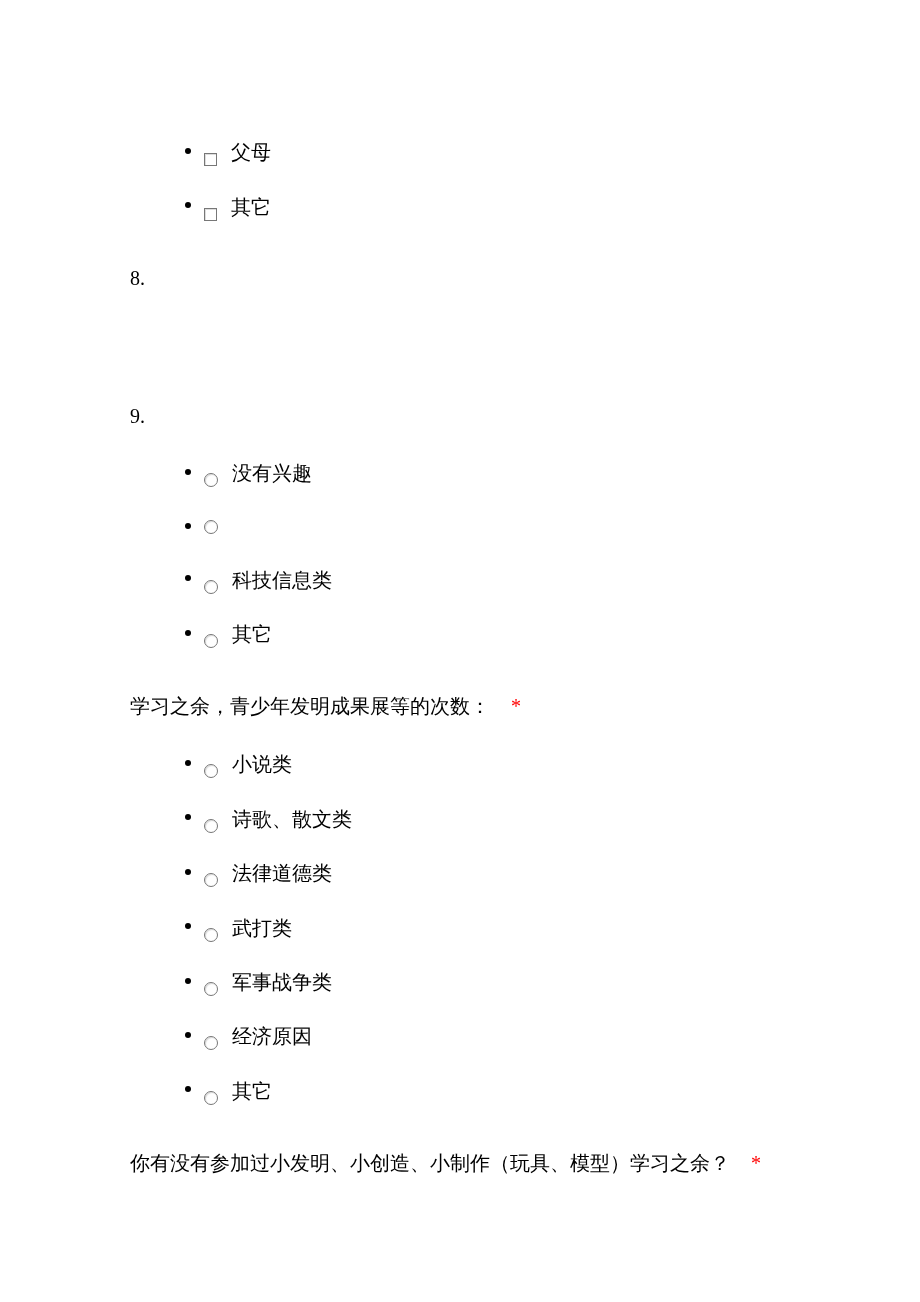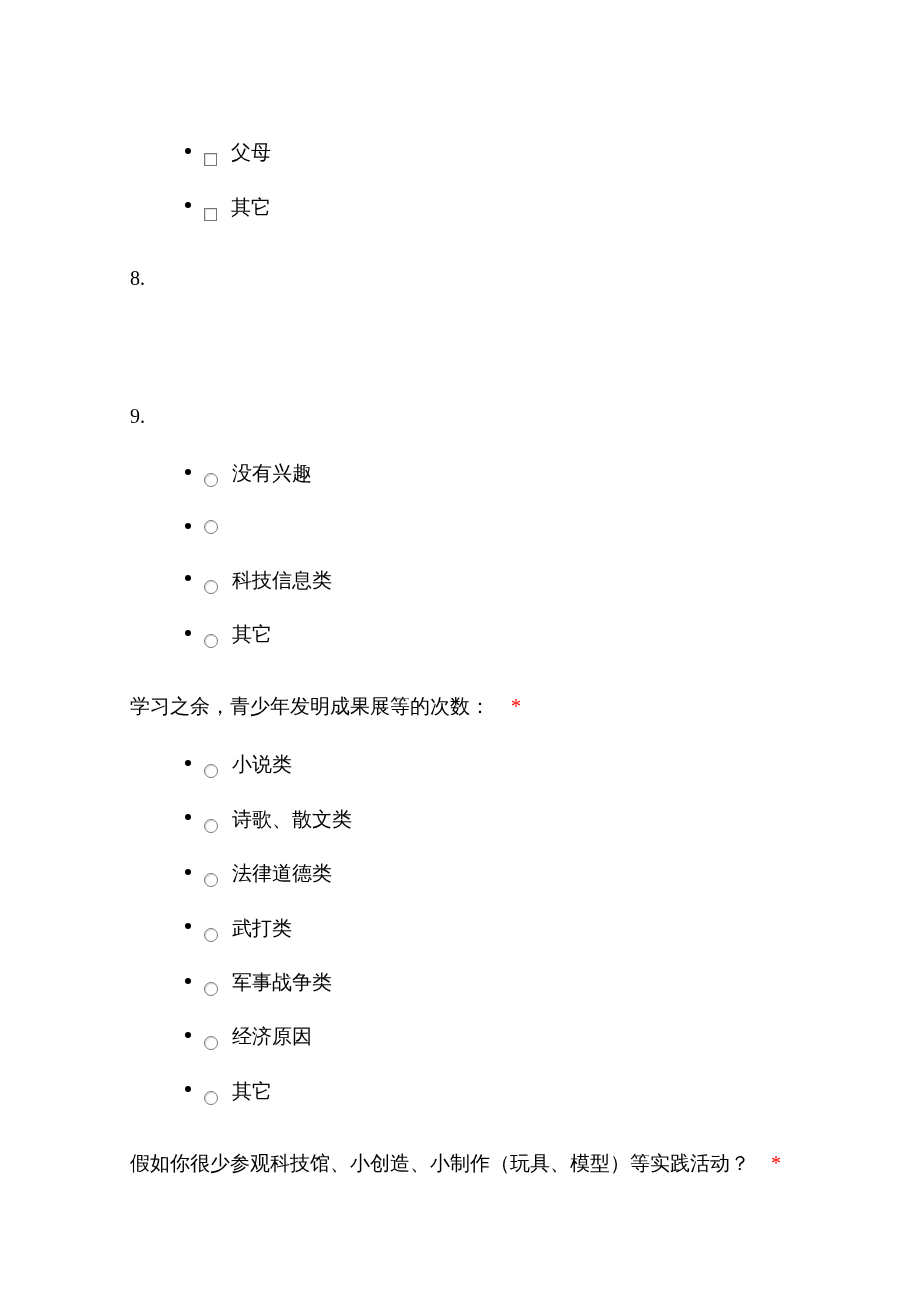--- a/index.html
+++ b/index.html
@@ -177,18 +177,18 @@
     <li>
       <span class="option-inner">
         <span class="radio-icon"></span>
         <span class="opt-label">其它</span>
       </span>
     </li>
   </ul>
 
   <div class="q-block">
     <div class="q-text">
-      <span>假如你很少参观科技馆、小创造、小制作（玩具、模型）等实践活动？</span>
+      <span>你有没有参加过小发明、小创造、小制作（玩具、模型）学习之余？</span>
       <span class="req">*</span>
     </div>
   </div>
 
 </div>
 
 </body></html>

